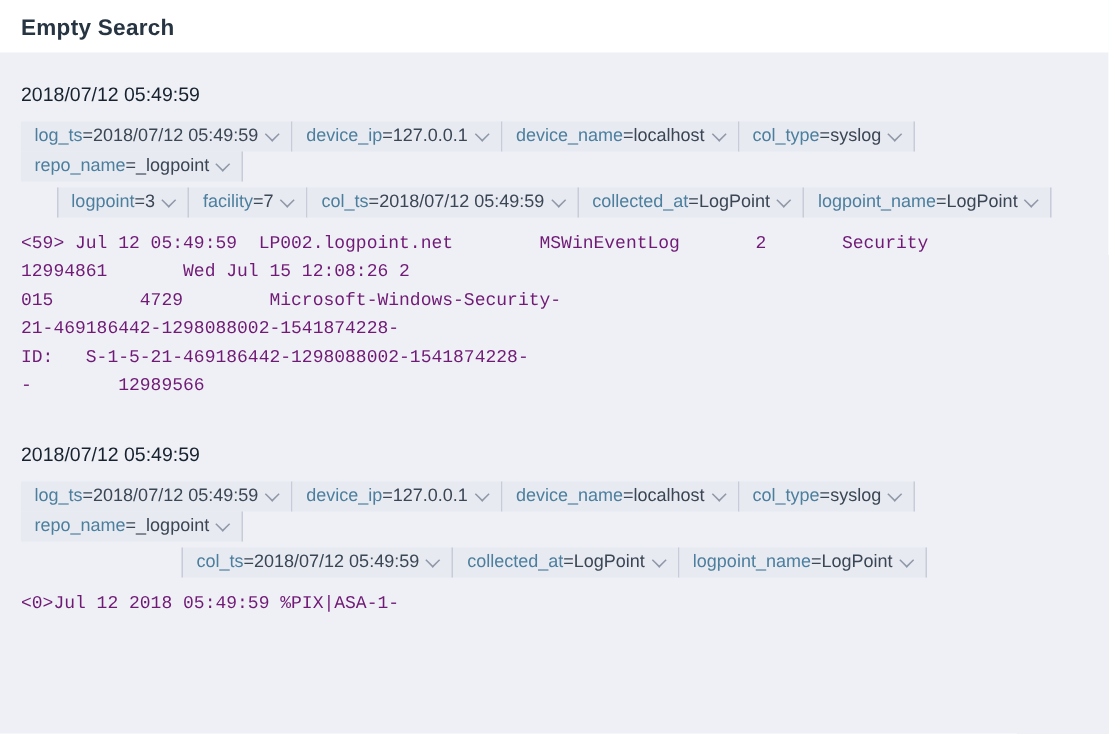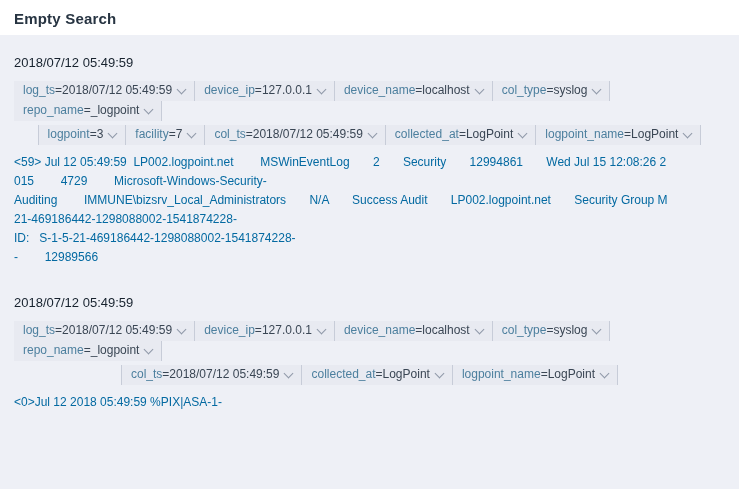--- a/index.html
+++ b/index.html
@@ -20,21 +20,21 @@
           padding:2px 9px 3px 9px; border-right:1px solid var(--sep,#c7ccd8);
           font-size:12px; line-height:15px; white-space:nowrap; cursor:pointer; }
   .pill.lead { border-left:1px solid var(--sep,#c7ccd8); }
   .k  { color:var(--key-color,#4c7f9e); }
   .eq { color:var(--val-color,#3a4654); }
   .v  { color:var(--val-color,#3a4654); }
   .chev { width:7px; height:7px; margin-left:6px; margin-top:-3px; display:inline-block;
           border-right:1.5px solid #8f98a8; border-bottom:1.5px solid #8f98a8;
           transform:rotate(45deg); }
 
-  .msg { color:#0369a1; font-size:12px; line-height:19px; overflow:hidden; }
+  .msg { color:#701a75; font-size:12px; line-height:19px; overflow:hidden;font-family:Liberation Mono, monospace; }
   .mline { white-space:pre-wrap; word-break:break-word; }
 </style>
 </head>
 <body>
 
 <div class="header">
   <div class="page-title">Empty Search</div>
 </div>
 
 <div class="panel">
@@ -103,21 +103,20 @@
               <span class="k">logpoint_name</span>
               <span class="eq">=</span>
               <span class="v">LogPoint</span>
               <span class="chev"></span>
             </span>
           </div>
         </div>
     <div class="msg">
           <div class="mline">&lt;59&gt; Jul 12 05:49:59  LP002.logpoint.net        MSWinEventLog       2       Security       12994861       Wed Jul 15 12:08:26 2</div>
           <div class="mline">015        4729        Microsoft-Windows-Security-</div>
-          <div class="mline">Auditing        IMMUNE\bizsrv_Local_Administrators       N/A       Success Audit       LP002.logpoint.net       Security Group M</div>
           <div class="mline">21-469186442-1298088002-1541874228-</div>
           <div class="mline">ID:   S-1-5-21-469186442-1298088002-1541874228-</div>
           <div class="mline">-        12989566</div>
         </div>
   </section>
 
   <section class="entry">
     <div class="ts">2018/07/12 05:49:59</div>
     <div class="fields">
           <div class="frow">

